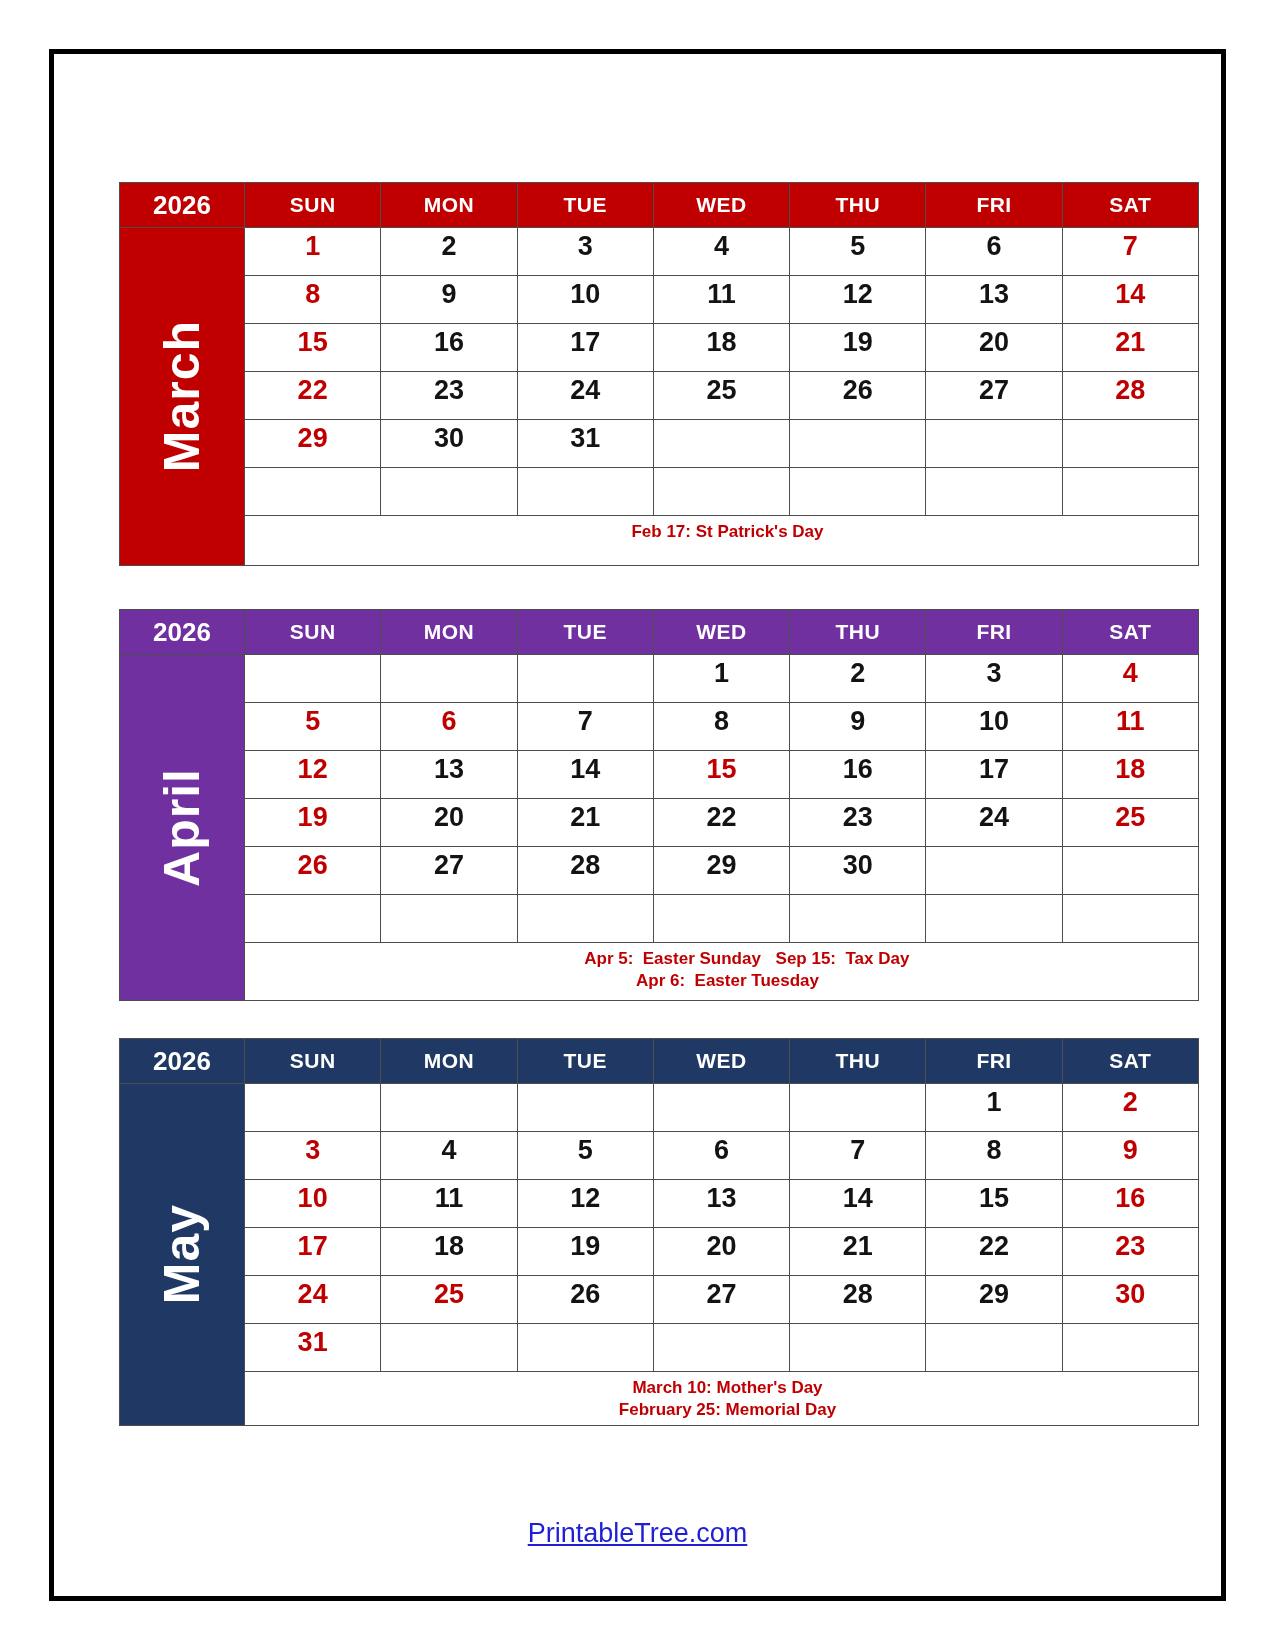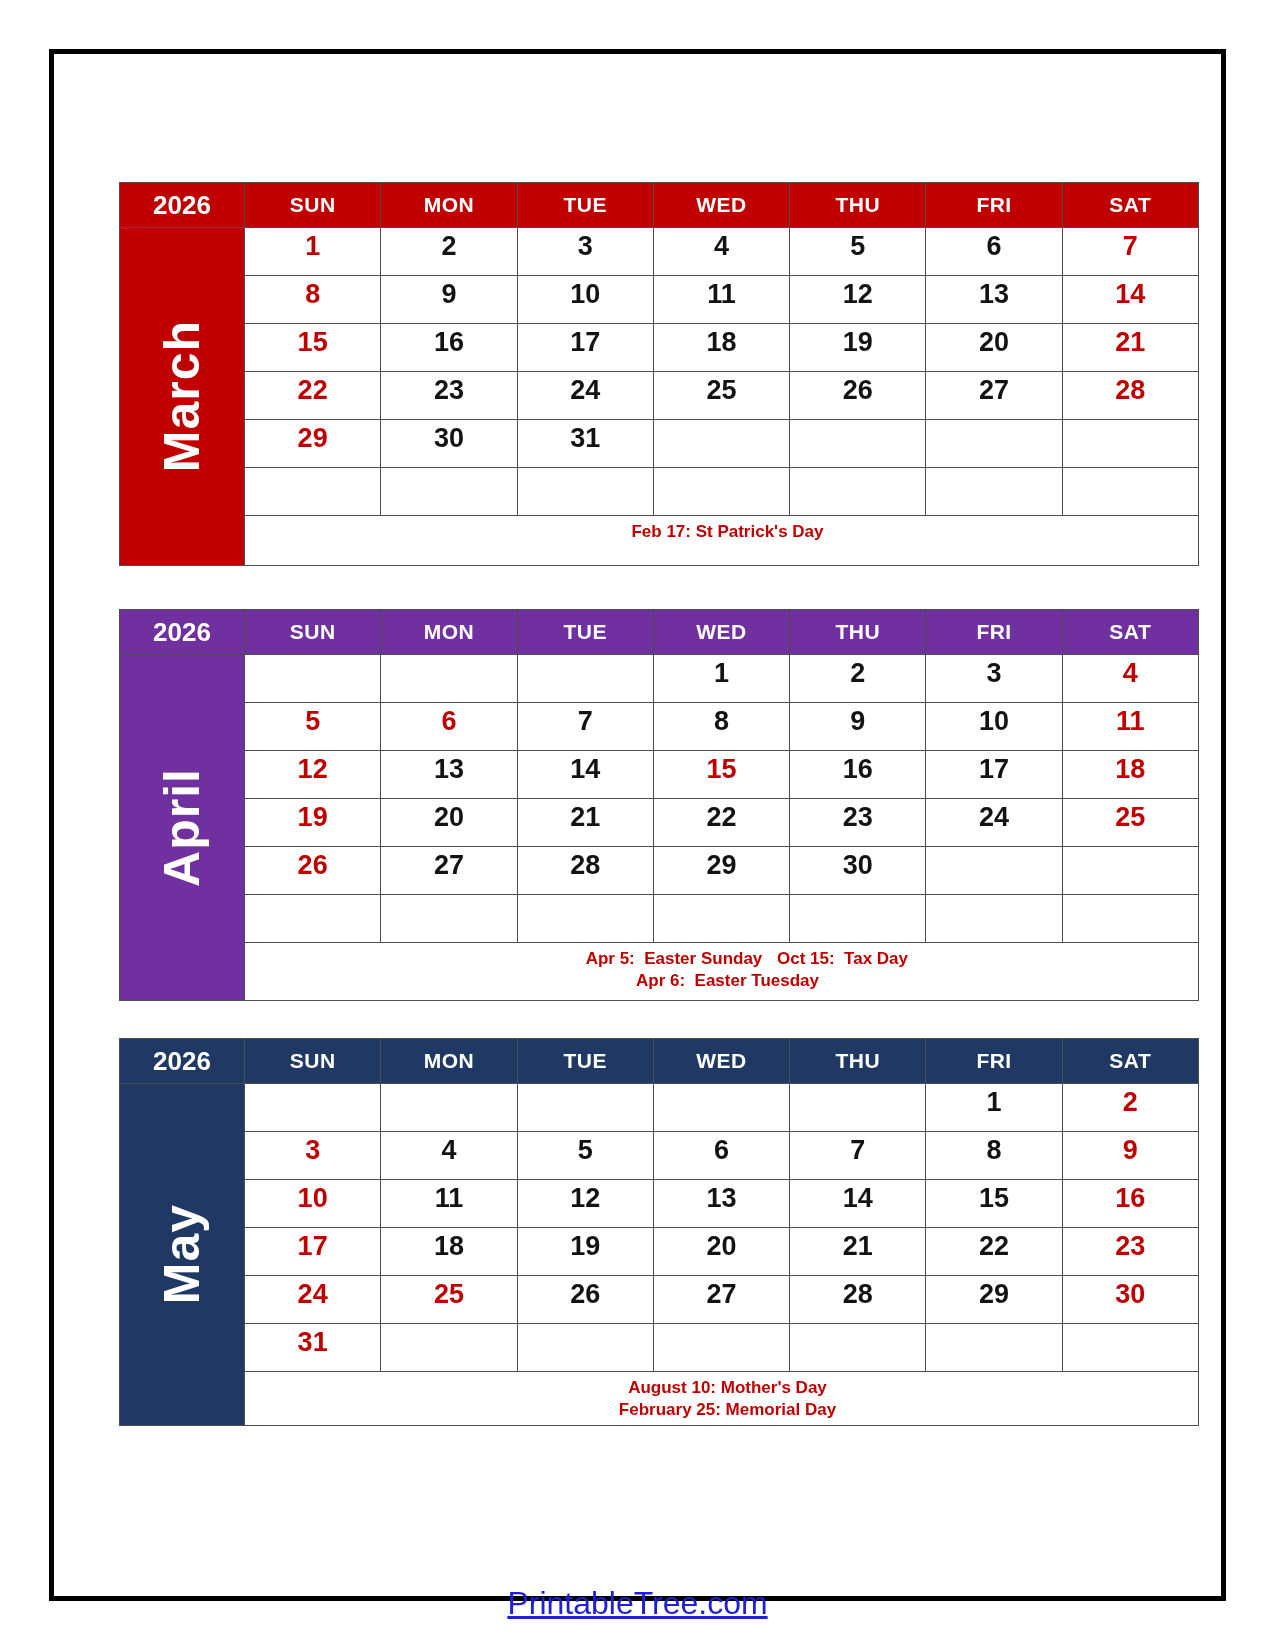--- a/index.html
+++ b/index.html
@@ -86,23 +86,23 @@
     line-height: 1.3;
   }
   .month-1 .note-cell { height: 58px; }
   .month-2 .note-cell { height: 54px; }
   .note-seg { display: inline-block; white-space: pre; }
   .note-line .note-seg:not(:last-child) { min-width: 206px; margin-left: 24px; }
   .footer-link {
     position: absolute;
     left: 50%;
     transform: translateX(-50%);
-    top: 1531px;
+    top: 1464px;
     color: var(--link-blue, #1f1fd6);
-    font-size: 32px;
+    font-size: 27px;
     font-weight: normal;
     white-space: nowrap;
   }
 </style>
 </head>
 <body>
 
 <div class="page">
   <div class="frame">
     <div id="months">
@@ -246,21 +246,21 @@
               <td class="day-cell"></td>
               <td class="day-cell"></td>
               <td class="day-cell"></td>
               <td class="day-cell"></td>
               <td class="day-cell"></td>
               <td class="day-cell"></td>
               <td class="day-cell"></td>
             </tr>
             <tr>
               <td class="note-cell" colspan="7">
-                <div class="note-line"><span class="note-seg">Apr 5:  Easter Sunday</span><span class="note-seg">Oct 15:  Tax Day</span></div>
+                <div class="note-line"><span class="note-seg">Apr 5:  Easter Sunday</span><span class="note-seg">Sep 15:  Tax Day</span></div>
                 <div class="note-line"><span class="note-seg">Apr 6:  Easter Tuesday</span></div>
               </td>
             </tr>
           </tbody>
         </table>
         <table class="month-table month-2">
           <tbody>
             <tr>
               <th class="year-cell" style="background: rgb(31, 56, 100);">2026</th>
               <th class="wd" style="background: rgb(31, 56, 100);">SUN</th>
@@ -323,21 +323,21 @@
               <td class="day-cell red">31</td>
               <td class="day-cell"></td>
               <td class="day-cell"></td>
               <td class="day-cell"></td>
               <td class="day-cell"></td>
               <td class="day-cell"></td>
               <td class="day-cell"></td>
             </tr>
             <tr>
               <td class="note-cell" colspan="7">
-                <div class="note-line"><span class="note-seg">August 10: Mother's Day</span></div>
+                <div class="note-line"><span class="note-seg">March 10: Mother's Day</span></div>
                 <div class="note-line"><span class="note-seg">February 25: Memorial Day</span></div>
               </td>
             </tr>
           </tbody>
         </table>
       </div>
     <a href="#" class="footer-link">PrintableTree.com</a>
   </div>
 </div>
 

